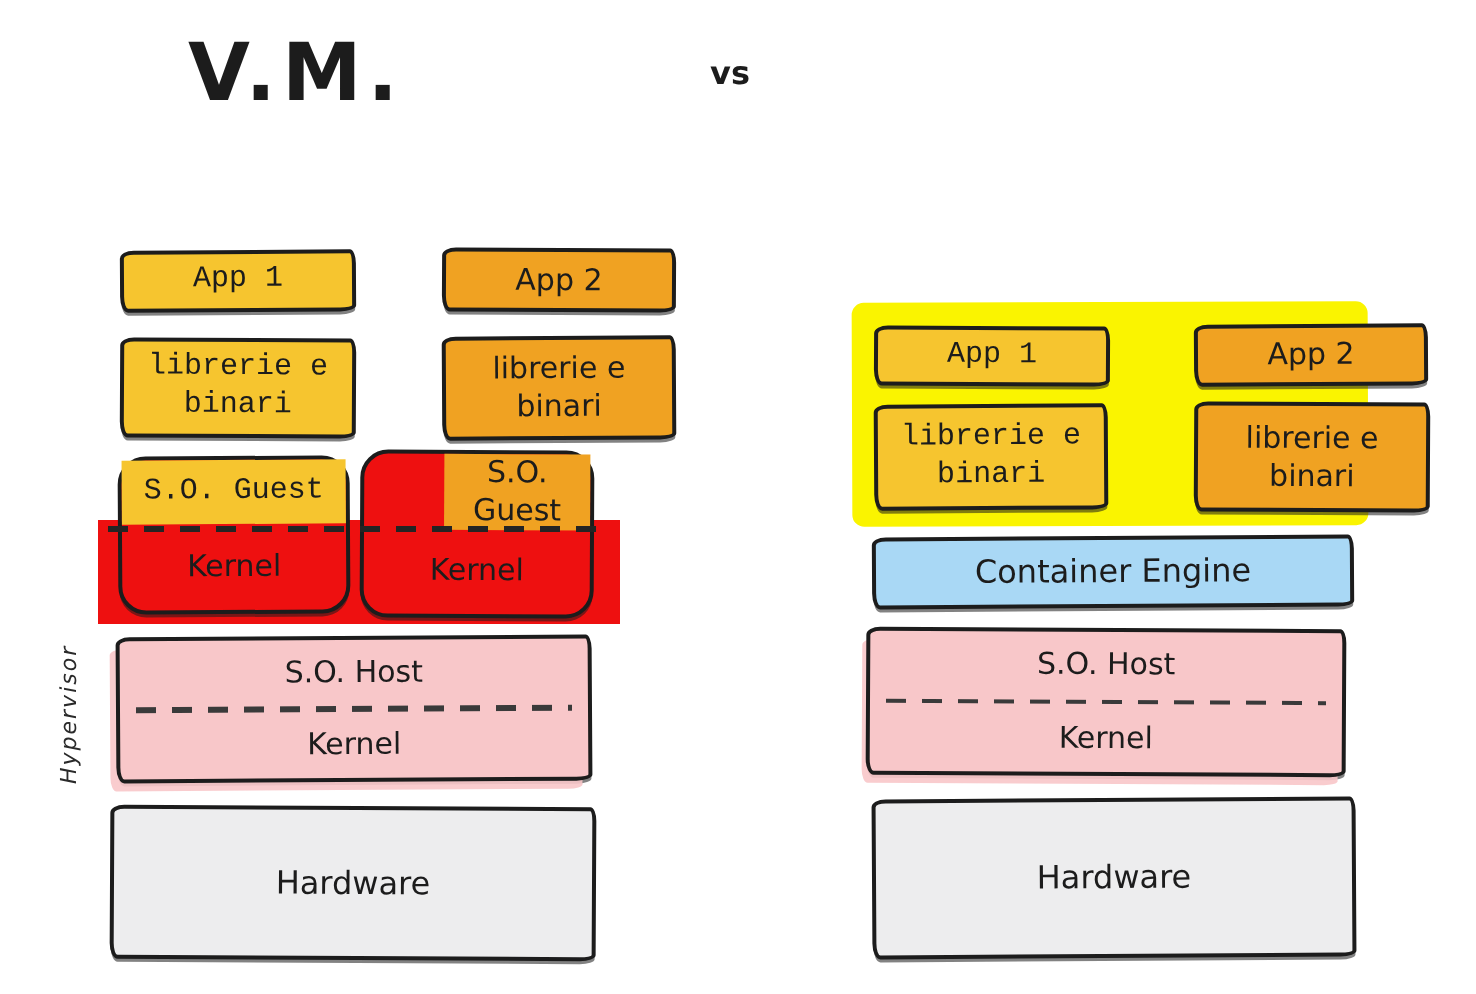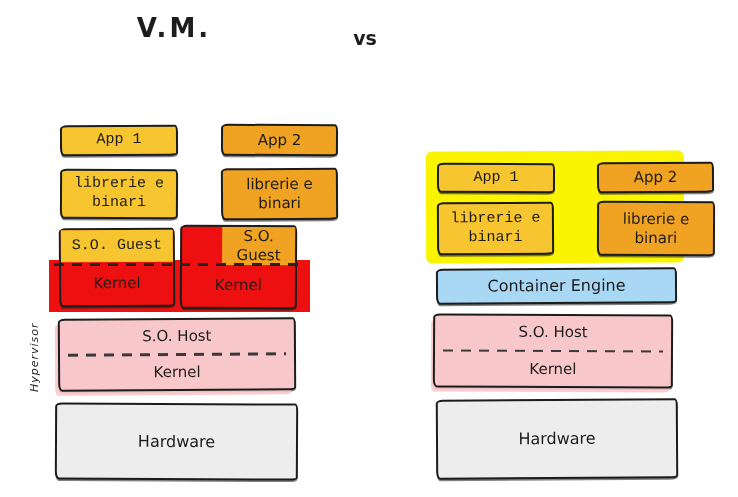--- a/index.html
+++ b/index.html
@@ -8,28 +8,28 @@
     position:relative;
     width:738px;height:497px;
     background:#ffffff;
     font-family:"DejaVu Sans", sans-serif;
     color:var(--ink,#1c1c1c);
     overflow:hidden;
   }
   
   .big-title{
     position:absolute;top:12px;width:160px;
-    font-size:26px;font-weight:bold;letter-spacing:3px;
-    text-align:center;line-height:1.25;
+    font-size:40px;font-weight:bold;letter-spacing:3px;
+    line-height:1.25;
   }
   .vm-title{left:94px;}
   .ct-title{left:473px;}
   .vs-label{
     position:absolute;left:339px;top:27px;width:52px;
-    font-size:19px;font-weight:bold;text-align:center;
+    font-size:16px;font-weight:bold;text-align:center;
   }
   
   .box{
     position:absolute;
     border:2.6px solid var(--ink,#1c1c1c);
     border-radius:7px 3px 8px 4px / 4px 7px 3px 8px;
     box-shadow:0 2px 0 -0.5px rgba(28,28,28,0.55);
     display:flex;align-items:center;justify-content:center;
     text-align:center;font-size:15px;line-height:1.25;
     z-index:2;
@@ -44,21 +44,21 @@
   .pre{white-space:pre-line;}
   
   .vm-app1{left:60px;top:125px;width:118px;height:31px;}
   .vm-app2{left:181px;top:124px;width:117px;height:32px;}
   .vm-lib1{left:60px;top:169px;width:118px;height:50px;}
   .vm-lib2{left:181px;top:168px;width:117px;height:52px;}
   .red-band{
     position:absolute;left:49px;top:260px;width:261px;height:52px;
     background:var(--red,#EE1010);z-index:1;
   }
-  .guest{flex-direction:column;padding:0;background:var(--red,#EE1010);align-items:stretch;}
+  .guest{flex-direction:column;padding:0;background:var(--red,#EE1010);align-items:stretch;border-radius:14px;}
   .vm-guest1{left:59px;top:228px;width:116px;height:79px;}
   .vm-guest2{left:180px;top:225px;width:117px;height:84px;}
   .guest-os{flex:0 0 32px;display:flex;align-items:center;justify-content:center;}
   .vm-guest2 .guest-os{flex-basis:35px;}
   .guest-kernel{flex:1;display:flex;align-items:center;justify-content:center;}
   .band-dash{
     position:absolute;left:54px;top:263px;width:252px;height:2.6px;
     background:repeating-linear-gradient(90deg,#242424 0 10px,transparent 10px 18px);
     z-index:3;
   }

